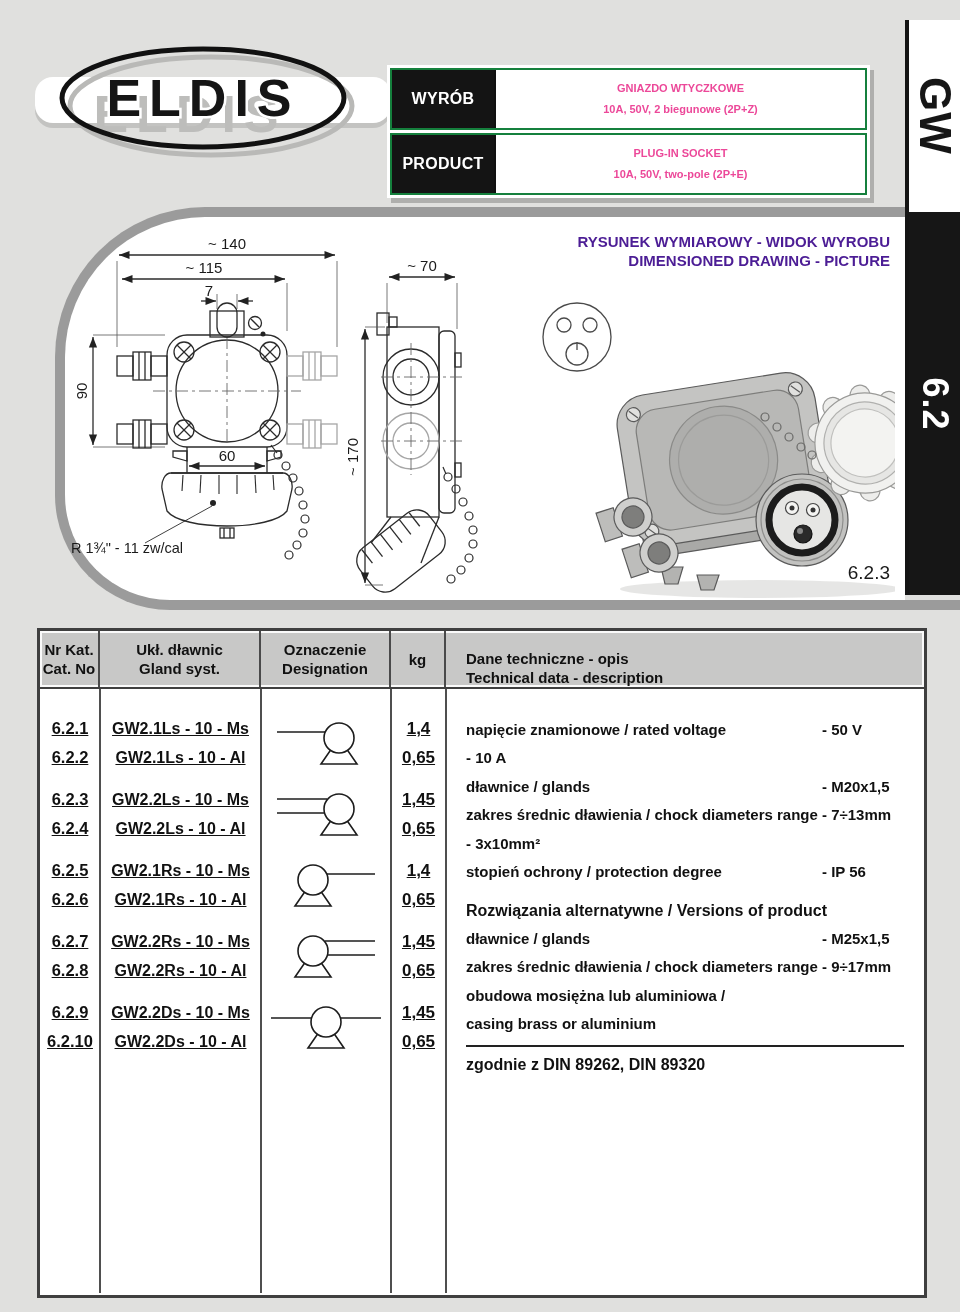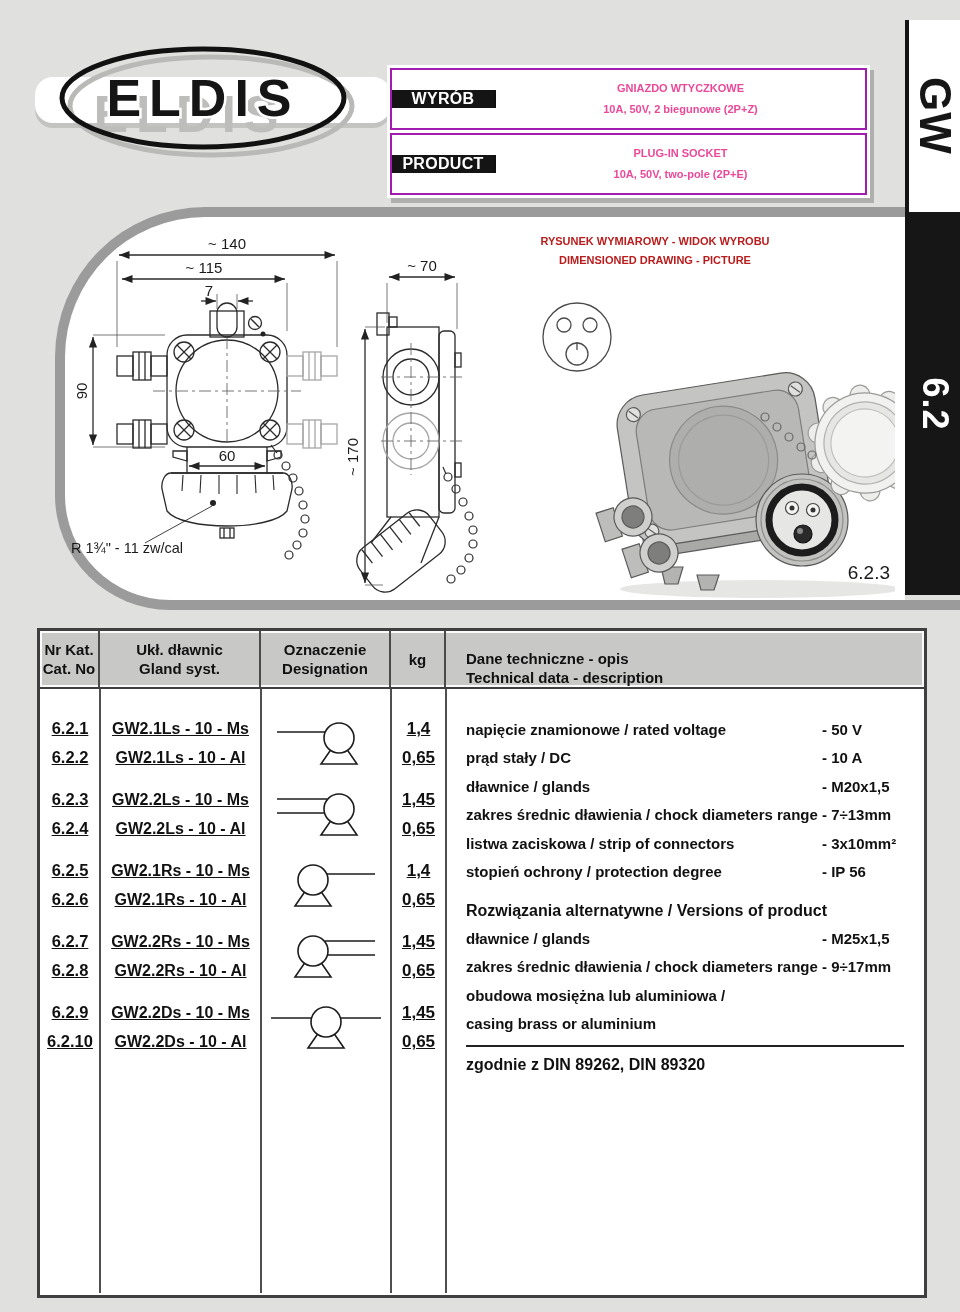--- a/index.html
+++ b/index.html
@@ -6,34 +6,34 @@
   body{width:960px;height:1312px;background:#e0e0de;font-family:"Liberation Sans",sans-serif;}
   .page{position:relative;width:960px;height:1312px;overflow:hidden;margin-top:20px;}
   .abs{position:absolute;}
 
   
   .logo-bar{left:35px;top:57px;width:356px;height:46px;background:#fff;border-radius:18px;box-shadow:0 5px 0 rgba(0,0,0,.13);}
   .logo-svg{left:48px;top:20px;}
 
   
   .product-box{left:387px;top:45px;width:483px;background:#fff;padding:3px;box-shadow:4px 5px 0 rgba(0,0,0,.22);display:flex;flex-direction:column;gap:3px;box-sizing:border-box;}
-  .prod-row{display:flex;border:2px solid #a21caf;height:58px;align-items:center;}
+  .prod-row{display:flex;border:2px solid #15803d;height:58px;}
   .prod-label{width:102px;background:#141414;color:#fff;display:flex;align-items:center;justify-content:center;font-weight:bold;font-size:16px;letter-spacing:.3px;border-right:2px solid #101010;}
   .prod-val{flex:1;background:#fff;color:#ec4899;display:flex;flex-direction:column;align-items:center;justify-content:center;font-weight:bold;font-size:11px;line-height:21px;text-align:center;}
 
   
   .gw-tab{left:905px;top:0;width:55px;height:192px;background:#fff;border-left:4px solid #141414;display:flex;align-items:center;justify-content:center;box-sizing:border-box;}
   .gw-tab span{transform:rotate(90deg);font-weight:bold;font-size:44px;color:#161616;letter-spacing:1px;}
   .side-black{left:905px;top:192px;width:55px;height:383px;background:#161616;border-left:4px solid #141414;display:flex;align-items:center;justify-content:center;box-sizing:border-box;}
   .side-black span{transform:rotate(90deg);font-weight:bold;font-size:36px;color:#fff;letter-spacing:1px;}
 
   
   .panel{left:55px;top:187px;width:850px;height:403px;background:#fff;border:10px solid #9b9b9b;border-right:none;border-radius:150px 0 0 115px;box-sizing:border-box;}
   .band-ext{left:905px;top:580px;width:55px;height:10px;background:#9b9b9b;}
-  .panel-title{left:420px;top:212px;width:470px;text-align:center;font-weight:bold;font-size:11px;line-height:19px;color:#b91c1c;}
+  .panel-title{left:420px;top:212px;width:470px;text-align:right;font-weight:bold;font-size:15px;line-height:19px;color:#4c1d95;}
   .fig-ref{left:790px;top:542px;width:100px;text-align:right;font-size:19px;color:#1a1a1a;}
   .drawing{left:65px;top:197px;}
 
   
   .cat-table{left:37px;top:608px;width:884px;height:664px;border:3px solid #3f3f3f;background:#fff;box-sizing:content-box;}
   .t-header{display:grid;grid-template-columns:60px 161px 130px 55px 1fr;height:56px;background:#c8c8c7;border-bottom:2px solid #3f3f3f;box-shadow:inset 0 0 0 2px #fafafa;}
   .t-header>div{display:flex;flex-direction:column;align-items:center;justify-content:center;font-weight:bold;font-size:15px;line-height:19px;color:#111;border-right:2px solid #4a4a4a;}
   .t-header>div:last-child{border-right:none;align-items:flex-start;padding-left:20px;justify-content:flex-end;}
   .t-body{position:relative;height:604px;}
   .sep{position:absolute;top:0;bottom:0;width:2px;background:#4f4f4f;}
@@ -490,33 +490,31 @@
         </div>
 
       </div>
 
       <div class="tech">
         <div class="spec">
             <span class="lbl">napięcie znamionowe / rated voltage</span>
             <span class="val">- 50 V</span>
           </div>
         <div class="spec">
-            <span class="lbl">prąd stały / DC</span>
             <span class="val">- 10 A</span>
           </div>
         <div class="spec">
             <span class="lbl">dławnice / glands</span>
             <span class="val">- M20x1,5</span>
           </div>
         <div class="spec">
             <span class="lbl">zakres średnic dławienia / chock diameters range</span>
             <span class="val">- 7÷13mm</span>
           </div>
         <div class="spec">
-            <span class="lbl">listwa zaciskowa / strip of connectors</span>
             <span class="val">- 3x10mm²</span>
           </div>
         <div class="spec">
             <span class="lbl">stopień ochrony / protection degree</span>
             <span class="val">- IP 56</span>
           </div>
 
         <div class="tech-h">Rozwiązania alternatywne / Versions of product</div>
 
         <div class="spec">

